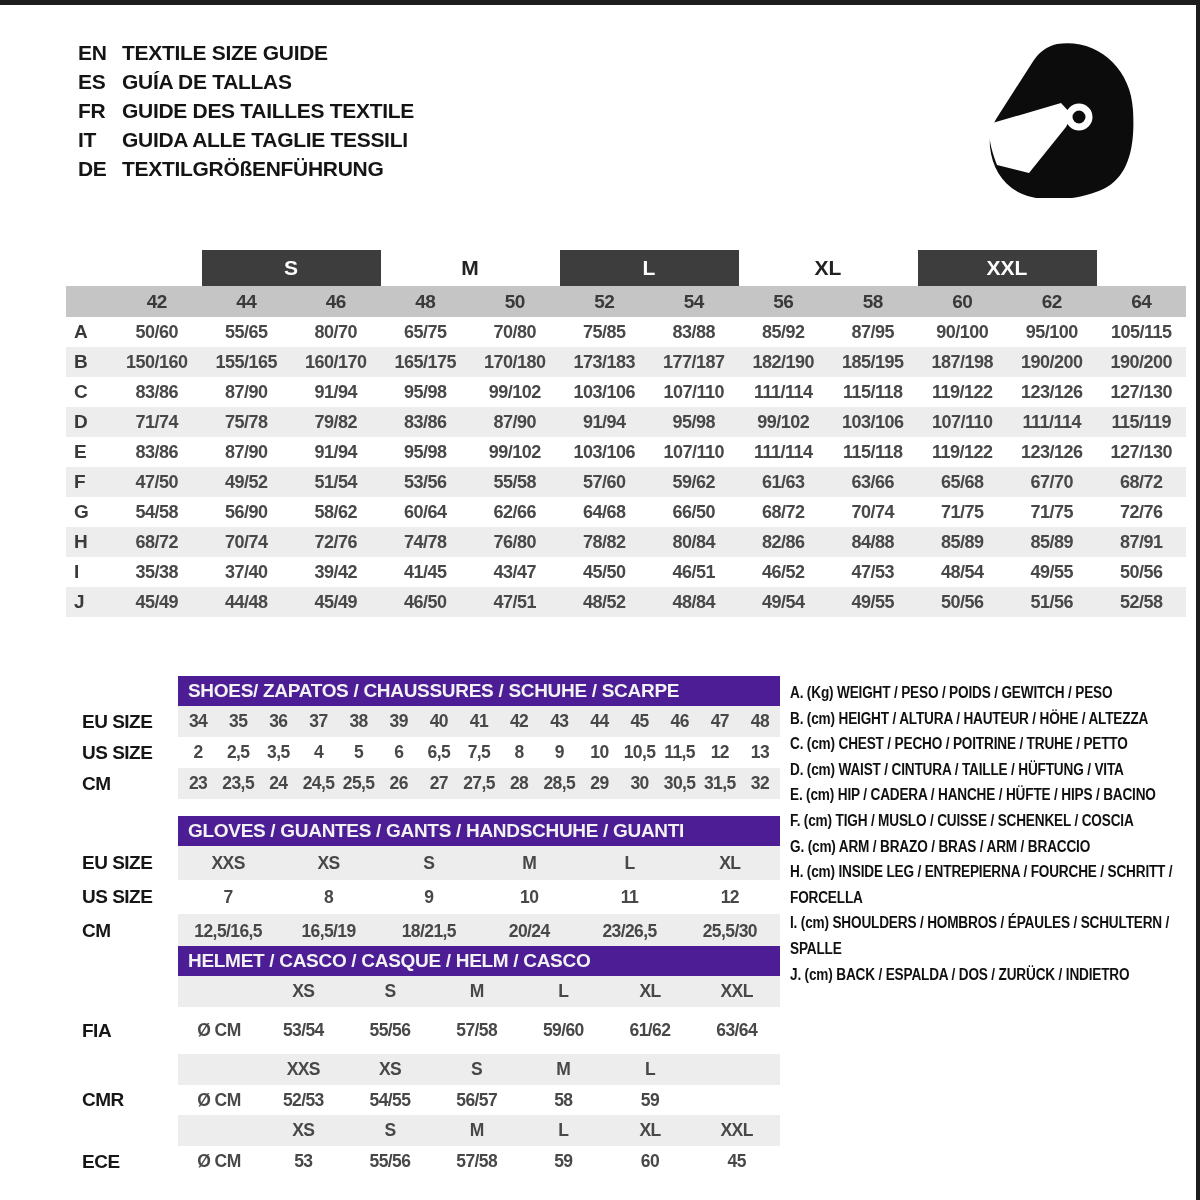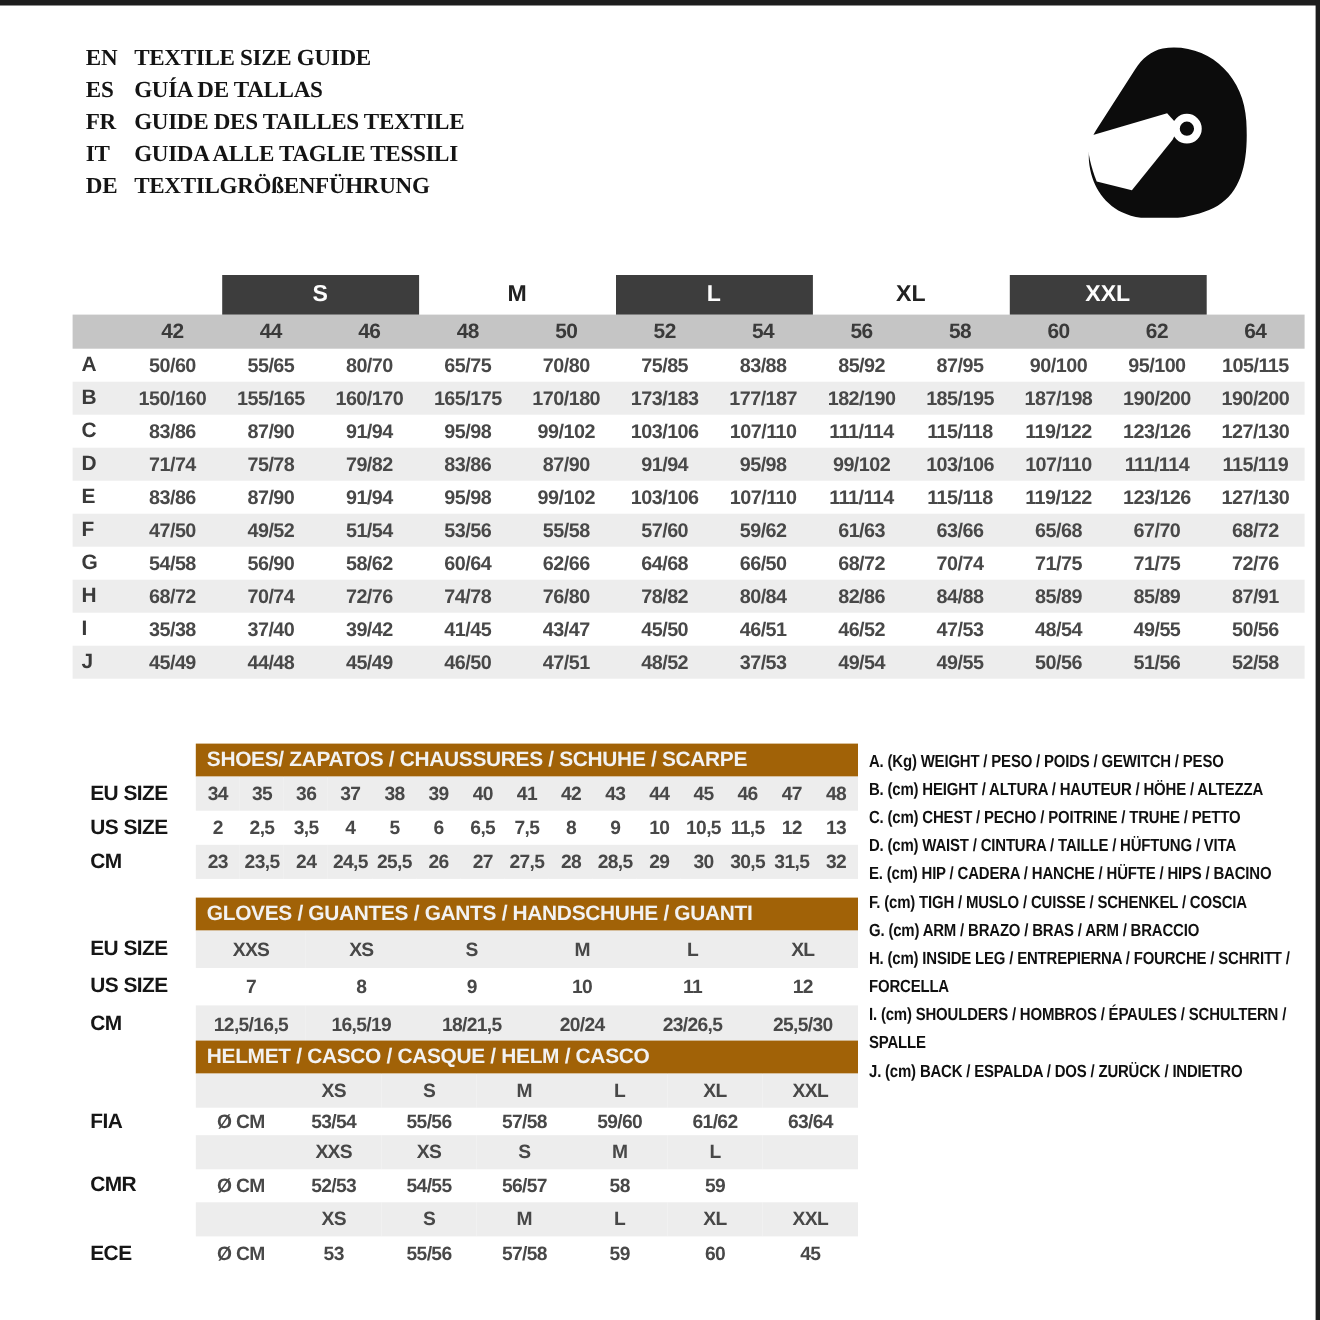--- a/index.html
+++ b/index.html
@@ -5,21 +5,21 @@
   html,body{margin:0;padding:0;background:#fff;}
   .page{
     position:relative;width:1200px;height:1200px;background:#ffffff;overflow:hidden;
     font-family:"Liberation Sans",sans-serif;font-weight:bold;color:#333;
   }
   .border-top{position:absolute;top:0;left:0;width:1200px;height:5px;background:#1d1d1d;}
   .border-right{position:absolute;top:0;right:0;width:4px;height:1200px;background:#1d1d1d;}
 
   
   .langs{position:absolute;left:78px;top:38px;}
-  .lang-row{display:flex;height:29px;align-items:center;font-size:21px;color:#141414;letter-spacing:-0.3px;font-family:Liberation Serif, serif;}
+  .lang-row{display:flex;height:29px;align-items:center;font-size:21px;color:#141414;letter-spacing:-0.3px;}
   .lang-code{width:44px;}
   .helmet{position:absolute;left:973px;top:40px;}
 
   
   .t-row{display:grid;align-items:center;}
   .mt-cols{grid-template-columns:46px repeat(12,1fr);}
   .shoes-cols{grid-template-columns:98px repeat(15,1fr);}
   .gloves-cols{grid-template-columns:98px repeat(6,1fr);}
   .helmet-cols{grid-template-columns:98px 82px repeat(6,1fr);}
 
@@ -31,21 +31,21 @@
   .num-row{height:31px;background:#c5c5c5;}
   .num-cell{text-align:center;font-size:19px;color:#3a3a3a;letter-spacing:-0.5px;}
   .m-row{height:30px;}
   .m-row.striped{background:#ededed;}
   .m-letter{padding-left:8px;font-size:19px;color:#3a3a3a;}
   .m-cell{text-align:center;font-size:18px;color:#484848;letter-spacing:-0.5px;}
 
   
   .subtable{position:absolute;width:700px;}
   .t-title-row{height:30px;}
-  .bar{grid-column:2/-1;height:30px;background:#a16207;color:#f2f2f2;font-size:19px;line-height:30px;padding-left:10px;letter-spacing:-0.3px;}
+  .bar{grid-column:2/-1;height:30px;background:#4c1d95;color:#f2f2f2;font-size:19px;line-height:30px;padding-left:10px;letter-spacing:-0.3px;}
   .t-label{font-size:19px;color:#161616;letter-spacing:-0.5px;padding-left:2px;}
   .c{height:100%;display:flex;align-items:center;justify-content:center;text-align:center;
      font-size:17.5px;color:#484848;letter-spacing:-0.6px;}
   .srow .c{background:#ededed;}
 
   
   .legend{position:absolute;left:790px;top:680px;width:472px;transform:scaleX(0.85);transform-origin:left top;}
   .legend-item{font-size:16px;line-height:25.6px;color:#101010;letter-spacing:-0.2px;}
 </style>
 </head>
@@ -247,21 +247,21 @@
           <div class="m-cell">50/56</div>
         </div>
         <div class="t-row mt-cols m-row striped">
           <div class="m-letter">J</div>
           <div class="m-cell">45/49</div>
           <div class="m-cell">44/48</div>
           <div class="m-cell">45/49</div>
           <div class="m-cell">46/50</div>
           <div class="m-cell">47/51</div>
           <div class="m-cell">48/52</div>
-          <div class="m-cell">37/53</div>
+          <div class="m-cell">48/84</div>
           <div class="m-cell">49/54</div>
           <div class="m-cell">49/55</div>
           <div class="m-cell">50/56</div>
           <div class="m-cell">51/56</div>
           <div class="m-cell">52/58</div>
         </div>
       </div>
   </div>
 
   <div class="subtable" id="shoesT" style="left:80px;top:676px;">
@@ -369,21 +369,21 @@
         <div class="t-row helmet-cols srow" style="height: 31px;">
           <div class="t-label"></div>
           <div class="c"></div>
           <div class="c">XS</div>
           <div class="c">S</div>
           <div class="c">M</div>
           <div class="c">L</div>
           <div class="c">XL</div>
           <div class="c">XXL</div>
         </div>
-        <div class="t-row helmet-cols" style="height: 25px;">
+        <div class="t-row helmet-cols" style="height: 47px;">
           <div class="t-label">FIA</div>
           <div class="c">Ø CM</div>
           <div class="c">53/54</div>
           <div class="c">55/56</div>
           <div class="c">57/58</div>
           <div class="c">59/60</div>
           <div class="c">61/62</div>
           <div class="c">63/64</div>
         </div>
         <div class="t-row helmet-cols srow" style="height: 31px;">

